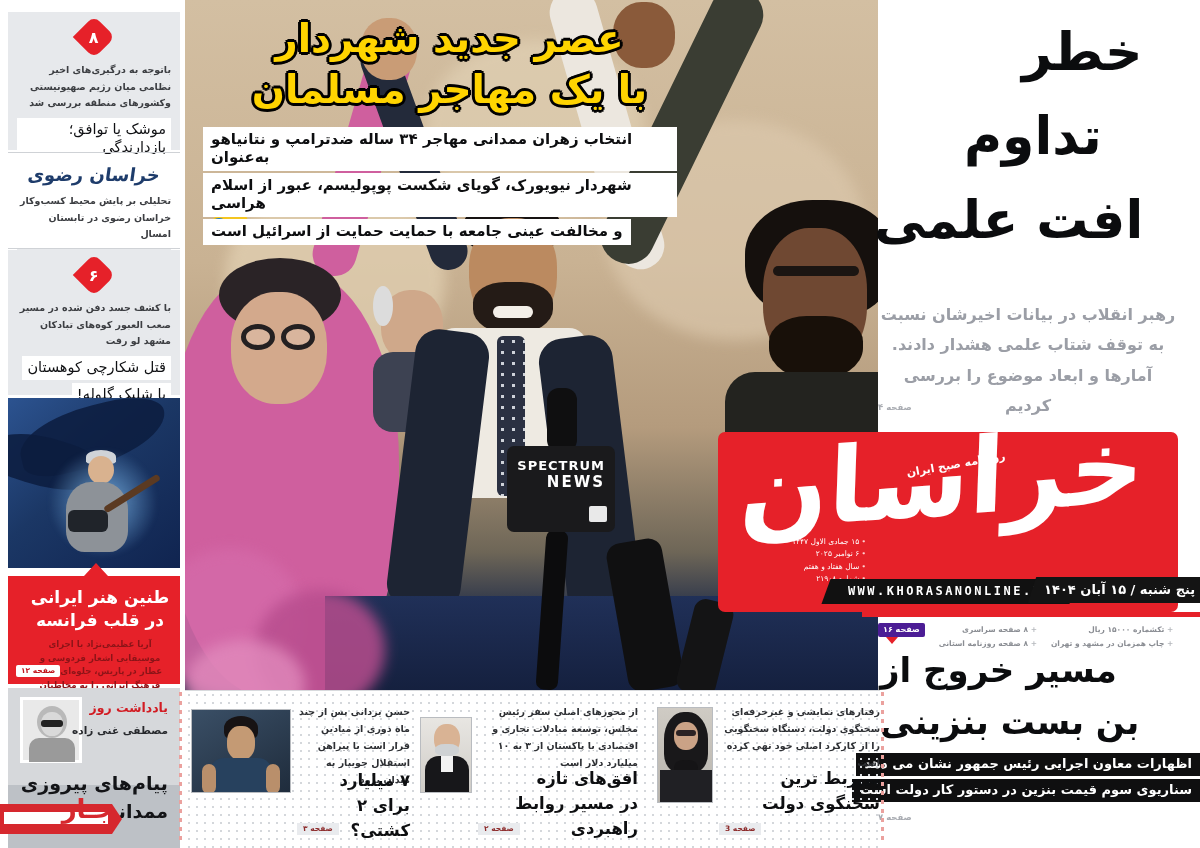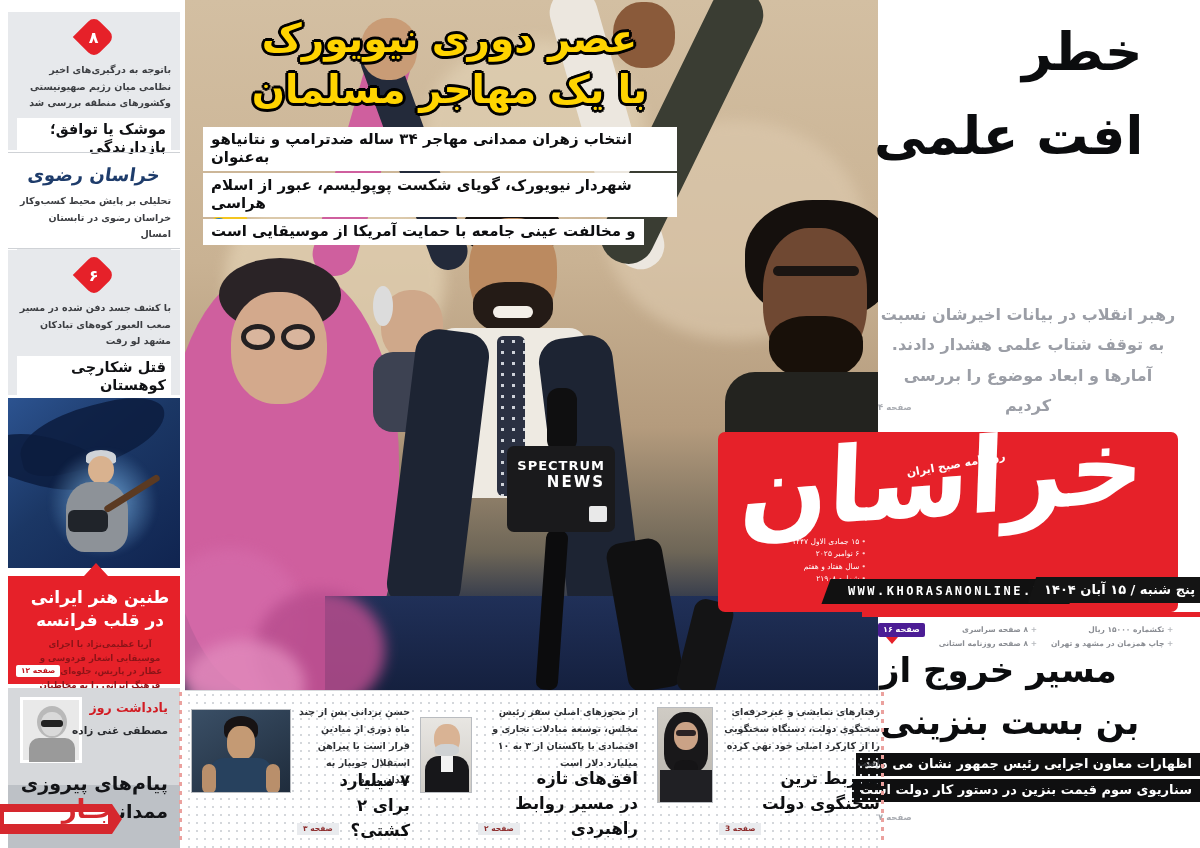--- a/index.html
+++ b/index.html
@@ -7,21 +7,21 @@
   body { font-family:"DejaVu Sans","Liberation Sans",sans-serif; }
   #page { position:relative; width:1200px; height:848px; background:#ffffff; overflow:hidden; margin:0 auto; direction:rtl; }
 
   
   .scard { position:absolute; left:8px; width:172px; padding:8px 9px; }
   .gcard { background:#e7e9ec; }
   .pin { width:30px; height:30px; background:#e62129; border-radius:8px 8px 8px 0; transform:rotate(45deg); margin:2px auto 10px auto; display:flex; align-items:center; justify-content:center; }
   .pin span { transform:rotate(-45deg); color:#fff; font-weight:bold; font-size:16px; }
   .kicker { font-size:9.5px; font-weight:bold; color:#3c3e42; line-height:1.75; text-align:right; }
   .hlines { margin-top:6px; text-align:right; }
-  .hl { display:inline-block; font-size:14.5px; font-weight:bold; color:#101114; line-height:1.25; padding:2px 5px 4px 5px; margin-bottom:3px; }
+  .hl { display:inline-block; font-size:14.5px; font-weight:normal; color:#101114; line-height:1.25; padding:2px 5px 4px 5px; margin-bottom:3px; }
   .hl-w { background:#ffffff; }
   .hl-g { background:#e7e9ec; }
   .sdiv { position:absolute; left:8px; width:172px; height:1px; background:#cfd2d6; }
   .razavi-logo { font-size:18px; font-weight:bold; color:#1e3c6b; text-align:center; transform:skewX(-8deg); margin:2px 0 8px 0; }
 
   
   #musician { position:absolute; left:8px; top:398px; width:172px; height:170px; overflow:hidden; background:linear-gradient(140deg,#2c5390 0%,#1b3765 45%,#102450 100%); }
   #musician .wing { position:absolute; background:#0c1c3e; border-radius:60% 40% 70% 30%; opacity:.85; }
   #musician .glow { position:absolute; background:radial-gradient(circle,#6fa6d8 0%,rgba(40,80,140,0) 70%); border-radius:50%; filter:blur(2px); }
   #musician .head { position:absolute; width:26px; height:28px; background:#d9b28f; border-radius:50%; }
@@ -257,32 +257,33 @@
     </div>
 
     <div id="wmark">
       <div class="w1"></div>
       <div class="w2"></div>
       <div class="w3"></div>
       <div class="w4"></div>
     </div>
 
     <div id="lead-head">
-      <div class="yl">عصر دوری نیویورک</div>
+      <div class="yl">عصر جدید شهردار</div>
       <div class="yl">با یک مهاجر مسلمان</div>
     </div>
     <div id="lead-sub">
       <span class="sl">انتخاب زهران ممدانی مهاجر ۳۴ ساله ضدترامپ و نتانیاهو به‌عنوان</span><br>
       <span class="sl">شهردار نیویورک، گویای شکست پوپولیسم، عبور از اسلام هراسی</span><br>
-      <span class="sl">و مخالفت عینی جامعه با حمایت آمریکا از موسیقایی است</span>
+      <span class="sl">و مخالفت عینی جامعه با حمایت حمایت از اسرائیل است</span>
     </div>
   </div>
 
   <div id="science-h">
     <div class="r1">خطر</div>
+    <div class="r2">تداوم</div>
     <div class="r3">افت علمی</div>
   </div>
   <div id="science-dek">رهبر انقلاب در بیانات اخیرشان نسبت به توقف شتاب علمی هشدار دادند. آمارها و ابعاد موضوع را بررسی کردیم</div>
   <div class="pageref" style="left:878px;top:402px;">صفحه ۴</div>
 
   <div id="masthead">
     <div class="wordmark">خراسان</div>
     <div class="tagline">روزنامه صبح ایران</div>
     <div class="dates">
       <div>۱۵ جمادی الاول ۱۴۴۷</div>

